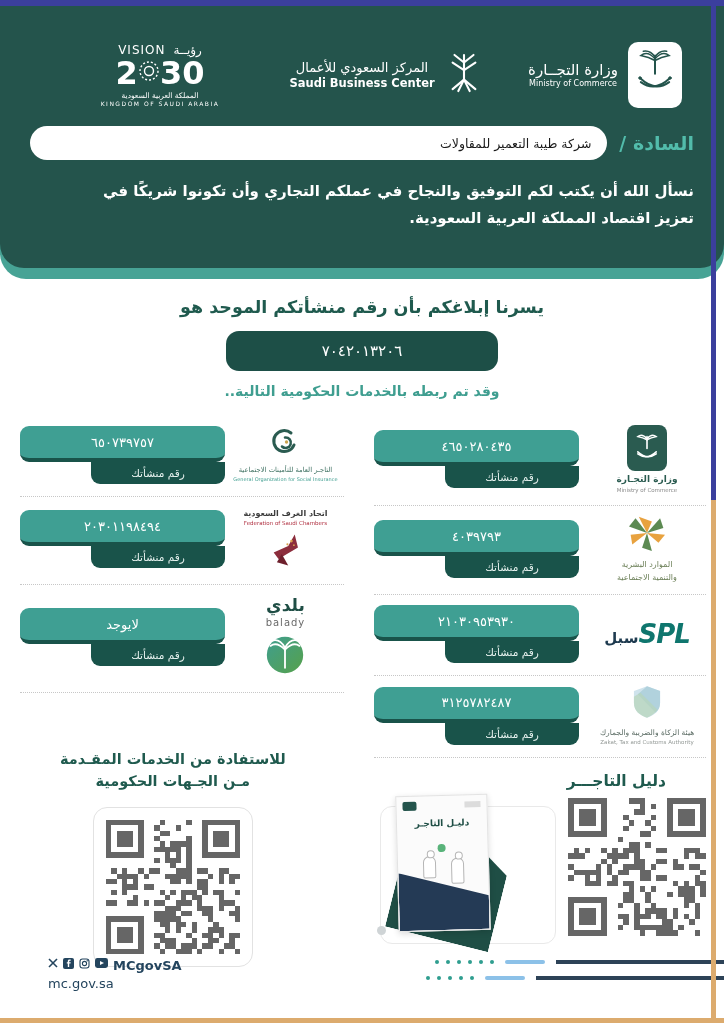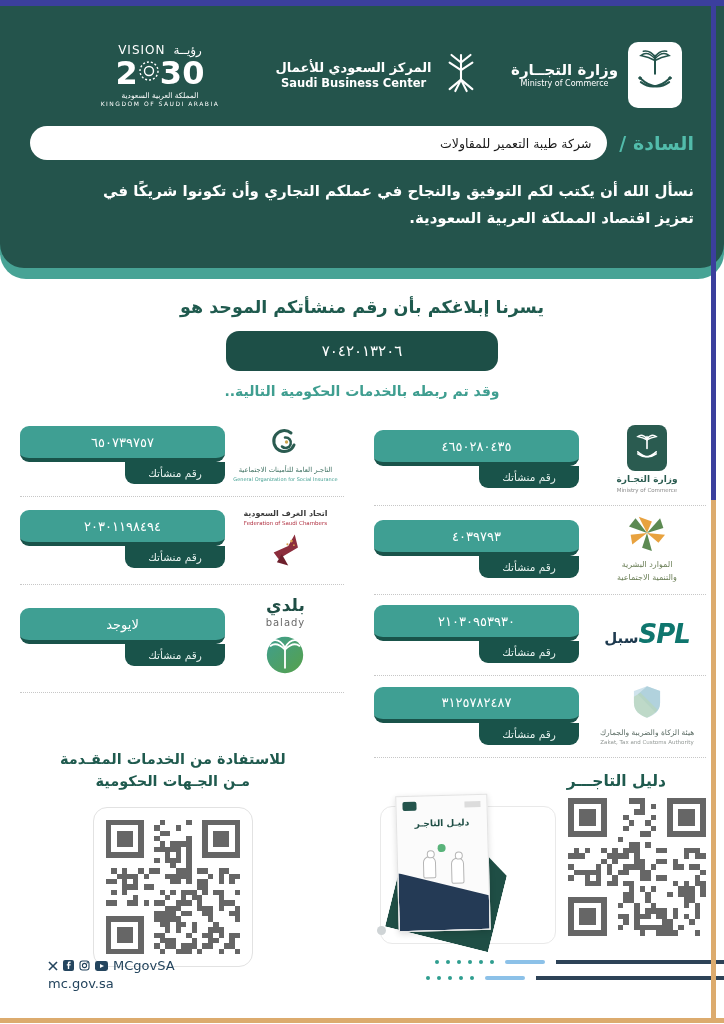--- a/index.html
+++ b/index.html
@@ -13,21 +13,21 @@
   .edge-tan{position:absolute;top:500px;right:8px;width:5px;height:520px;background:#dcab6e;z-index:40}
   .bottom-tan{position:absolute;bottom:1px;left:0;width:100%;height:5px;background:#dcab6e;z-index:40}
 
   
   .teal-underlay{position:absolute;top:6px;left:0;right:0;height:273px;background:#47a395;border-radius:0 0 26px 26px;z-index:1}
   .header{position:absolute;top:6px;left:0;right:0;height:262px;background:#24544c;border-radius:0 0 24px 24px;z-index:2;padding:26px 30px 0 30px;color:#fff}
   .logos{display:flex;align-items:center;justify-content:space-between;padding:0 12px 0 46px;height:86px}
   .lockup{display:flex;align-items:center;gap:10px}
   .moc-badge{width:54px;height:66px;background:#fff;border-radius:10px;display:flex;align-items:center;justify-content:center;color:#24544c;flex:none}
   .logo-text{text-align:center;line-height:1.25}
-  .logo-ar{font-size:15px;font-weight:bold}
+  .logo-ar{font-size:15px;font-weight:normal}
   .logo-en{font-size:8px}
   .sbc-mark{color:#fff;flex:none}
   .sbc .logo-ar{font-size:13px}
   .sbc .logo-en{font-size:11.5px;font-weight:bold}
   .vision{text-align:center;line-height:1.2;width:168px}
   .v-line1{display:flex;justify-content:center;gap:8px;font-size:12px;letter-spacing:1px}
   .v-year{direction:ltr;display:flex;align-items:center;justify-content:center;font-size:32px;font-weight:bold;line-height:1}
   .v-km-ar{font-size:7.5px;margin-top:2px}
   .v-km-en{font-size:6px;letter-spacing:1.5px}
 
@@ -43,21 +43,21 @@
 
   .services{position:absolute;top:416px;right:18px;left:20px;display:flex;justify-content:space-between;z-index:3}
   .svc-col{width:48.4%}
   .svc-col.left{width:47.3%}
   .svc-item{padding-top:9px}
   .svc-row{display:flex;align-items:center;justify-content:space-between;min-height:60px}
   .svc-logo{width:118px;display:flex;flex-direction:column;align-items:center;justify-content:center;line-height:1.3;text-align:center}
   .svc-logo.row{flex-direction:column;gap:6px}
   .badge-wrap{width:205px}
   .num-box{height:36px;background:#3f9f93;border-radius:9px;border-bottom:4px solid #19534a;color:#fff;font-size:13px;display:flex;align-items:center;justify-content:center;letter-spacing:1px}
-  .num-tag{width:100px;height:22px;background:#19534a;border-radius:0 0 9px 9px;color:#e8f3f0;font-size:10.5px;display:flex;align-items:center;justify-content:center}
+  .num-tag{width:134px;height:22px;background:#19534a;border-radius:0 0 9px 9px;color:#e8f3f0;font-size:10.5px;display:flex;align-items:center;justify-content:center}
   .sep{border-top:1.6px dotted #c7c7c7;margin-top:11px}
 
   .svc-ar{font-size:8px;color:#486e62;margin-top:3px}
   .svc-en{font-size:5.5px;color:#3f9e90;margin-top:1px}
   .moc-s-badge{width:40px;height:46px;background:#2a5b50;border-radius:8px;color:#fff;display:flex;align-items:center;justify-content:center}
   .moc-s .svc-ar{color:#2a5b50;font-weight:bold;font-size:9px}
   .moc-s .svc-en{color:#8a8a8a}
   .hrsd .svc-ar{color:#6b7f57;font-size:8px}
   .zatca .svc-ar{color:#5a6b63;font-size:7.5px}
   .zatca .svc-en{color:#939996}
@@ -96,21 +96,21 @@
   .fig.f2{right:52px;bottom:52px;height:22px}
   .fig-check{position:absolute;bottom:78px;right:42px;width:8px;height:8px;border-radius:50%;background:#59b37a}
   .br-wedge{position:absolute;bottom:0;left:0;right:0;height:58px;background:#243a55;clip-path:polygon(0 0,100% 42%,100% 100%,0 100%)}
   .envelope{position:absolute;left:16px;bottom:2px;width:106px;height:112px;background:#1f4e45;clip-path:polygon(50% 0,100% 30%,100% 100%,0 100%,0 30%);transform:rotate(14deg);z-index:1}
   .envelope::after{content:"";position:absolute;left:44px;top:62px;width:18px;height:12px;background:#f2f2f2;border-radius:2px}
   .bk-dot{position:absolute;left:-4px;bottom:8px;width:9px;height:9px;border-radius:50%;background:#cfd4d6}
 
   
   .footer{position:absolute;left:0;right:0;top:948px;height:64px;z-index:3}
   .social{position:absolute;left:48px;top:10px;direction:ltr;color:#24455e}
-  .social-row{display:flex;align-items:center;gap:5px;font-size:13px;font-weight:normal}
+  .social-row{display:flex;align-items:flex-start;gap:5px;font-size:13px;font-weight:bold}
   .social-row svg{display:block}
   .website{font-size:13px;margin-top:3px}
   .decor{position:absolute;right:0;top:12px;direction:ltr}
   .decor-row{display:flex;align-items:center;justify-content:flex-end;margin-bottom:12px}
   .dots{display:flex;gap:7px;margin-right:11px}
   .dot-g{width:4px;height:4px;border-radius:50%;background:#2f9e8f}
   .dash{width:40px;height:4px;background:#8cc1e8;border-radius:2px;margin-right:11px}
   .navline{height:4px;background:#2d4257}
   .navline.l1{width:168px}
   .navline.l2{width:188px}

